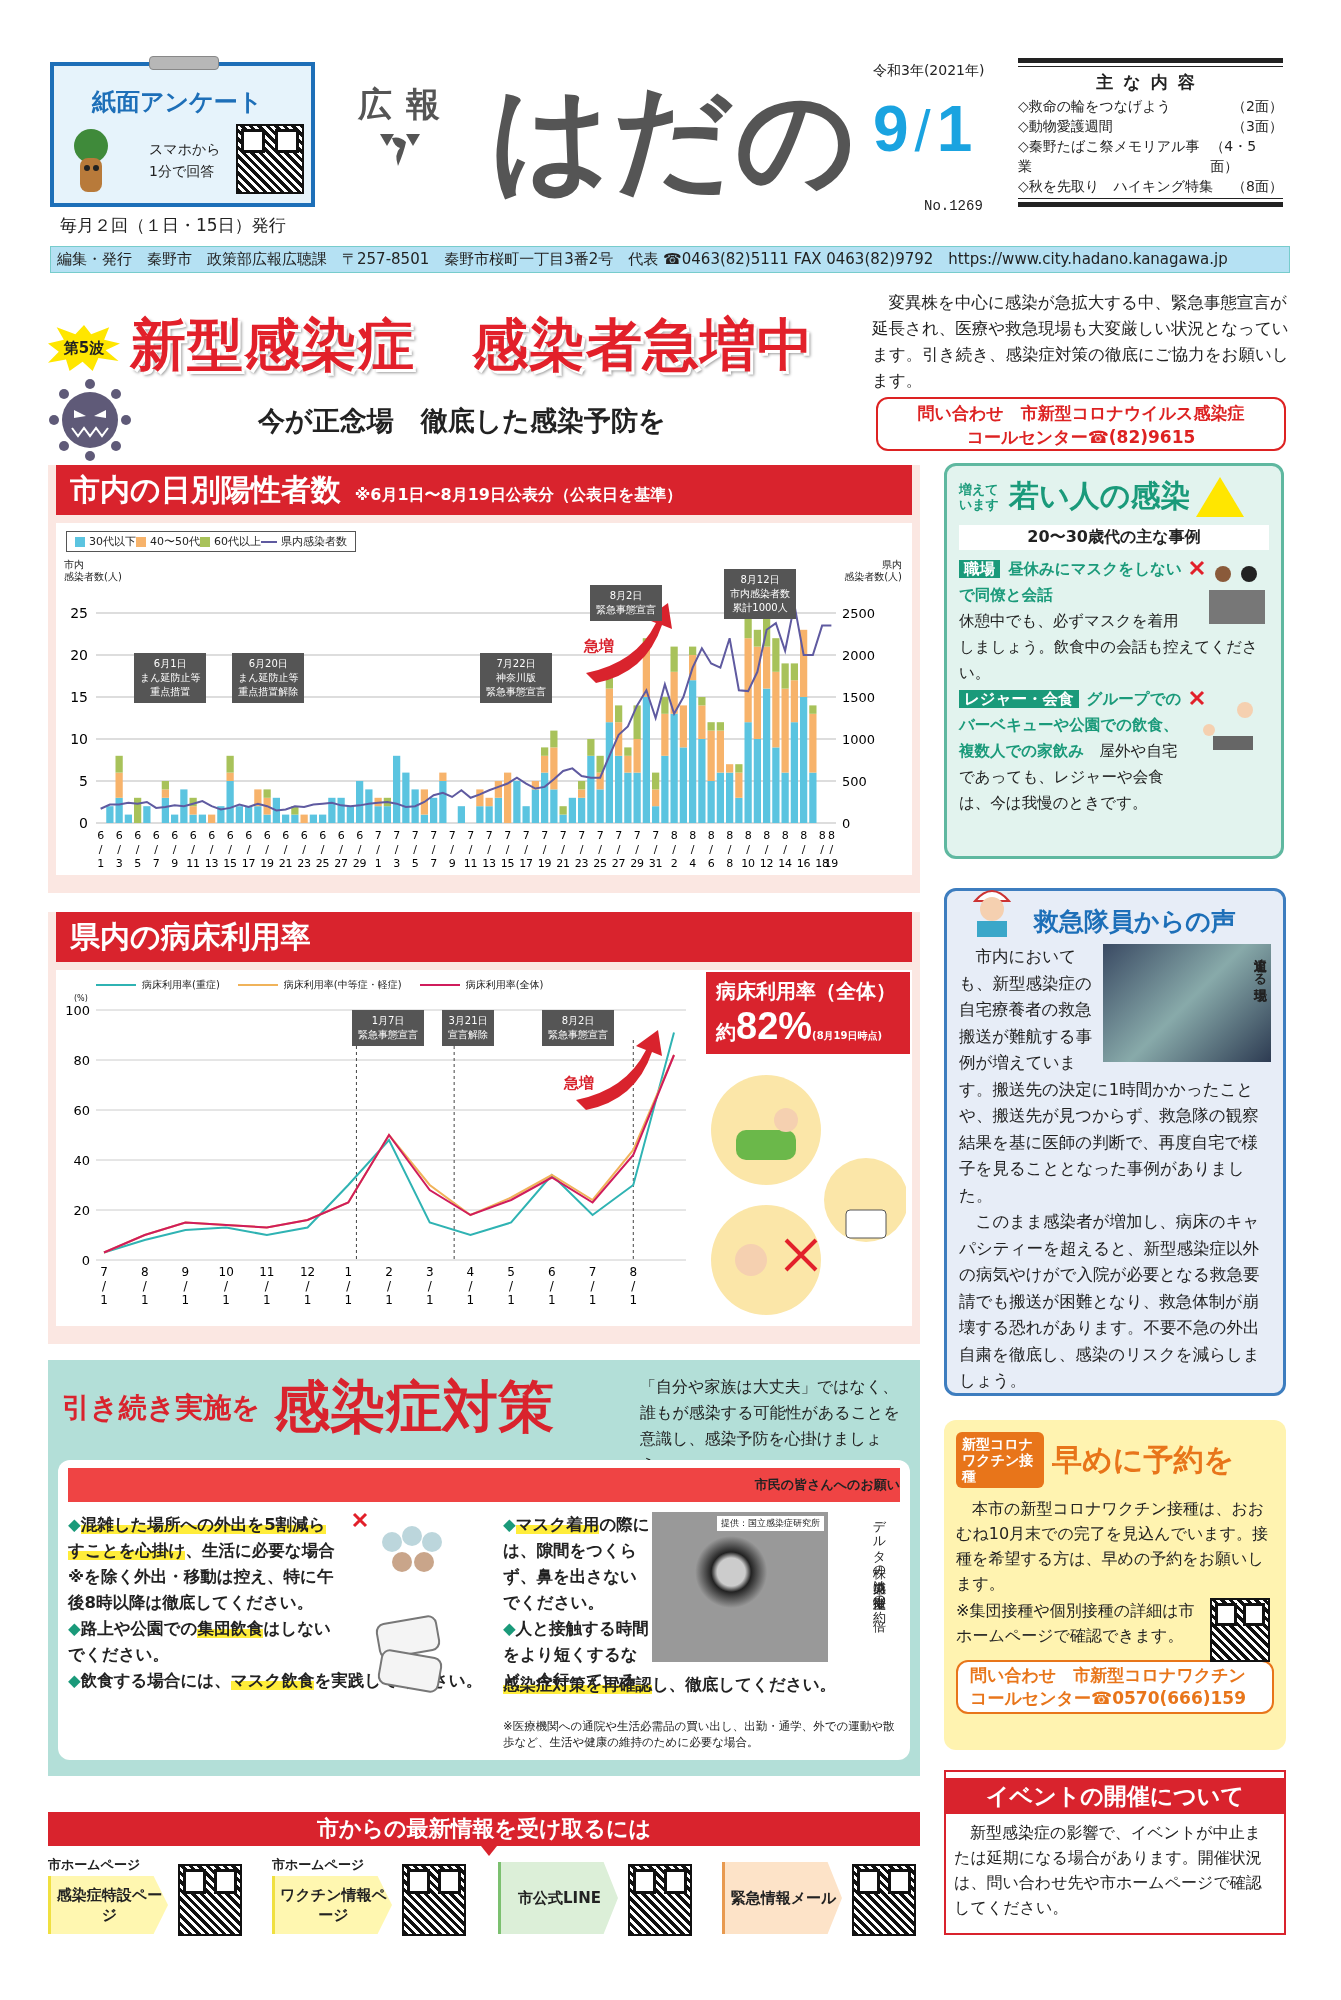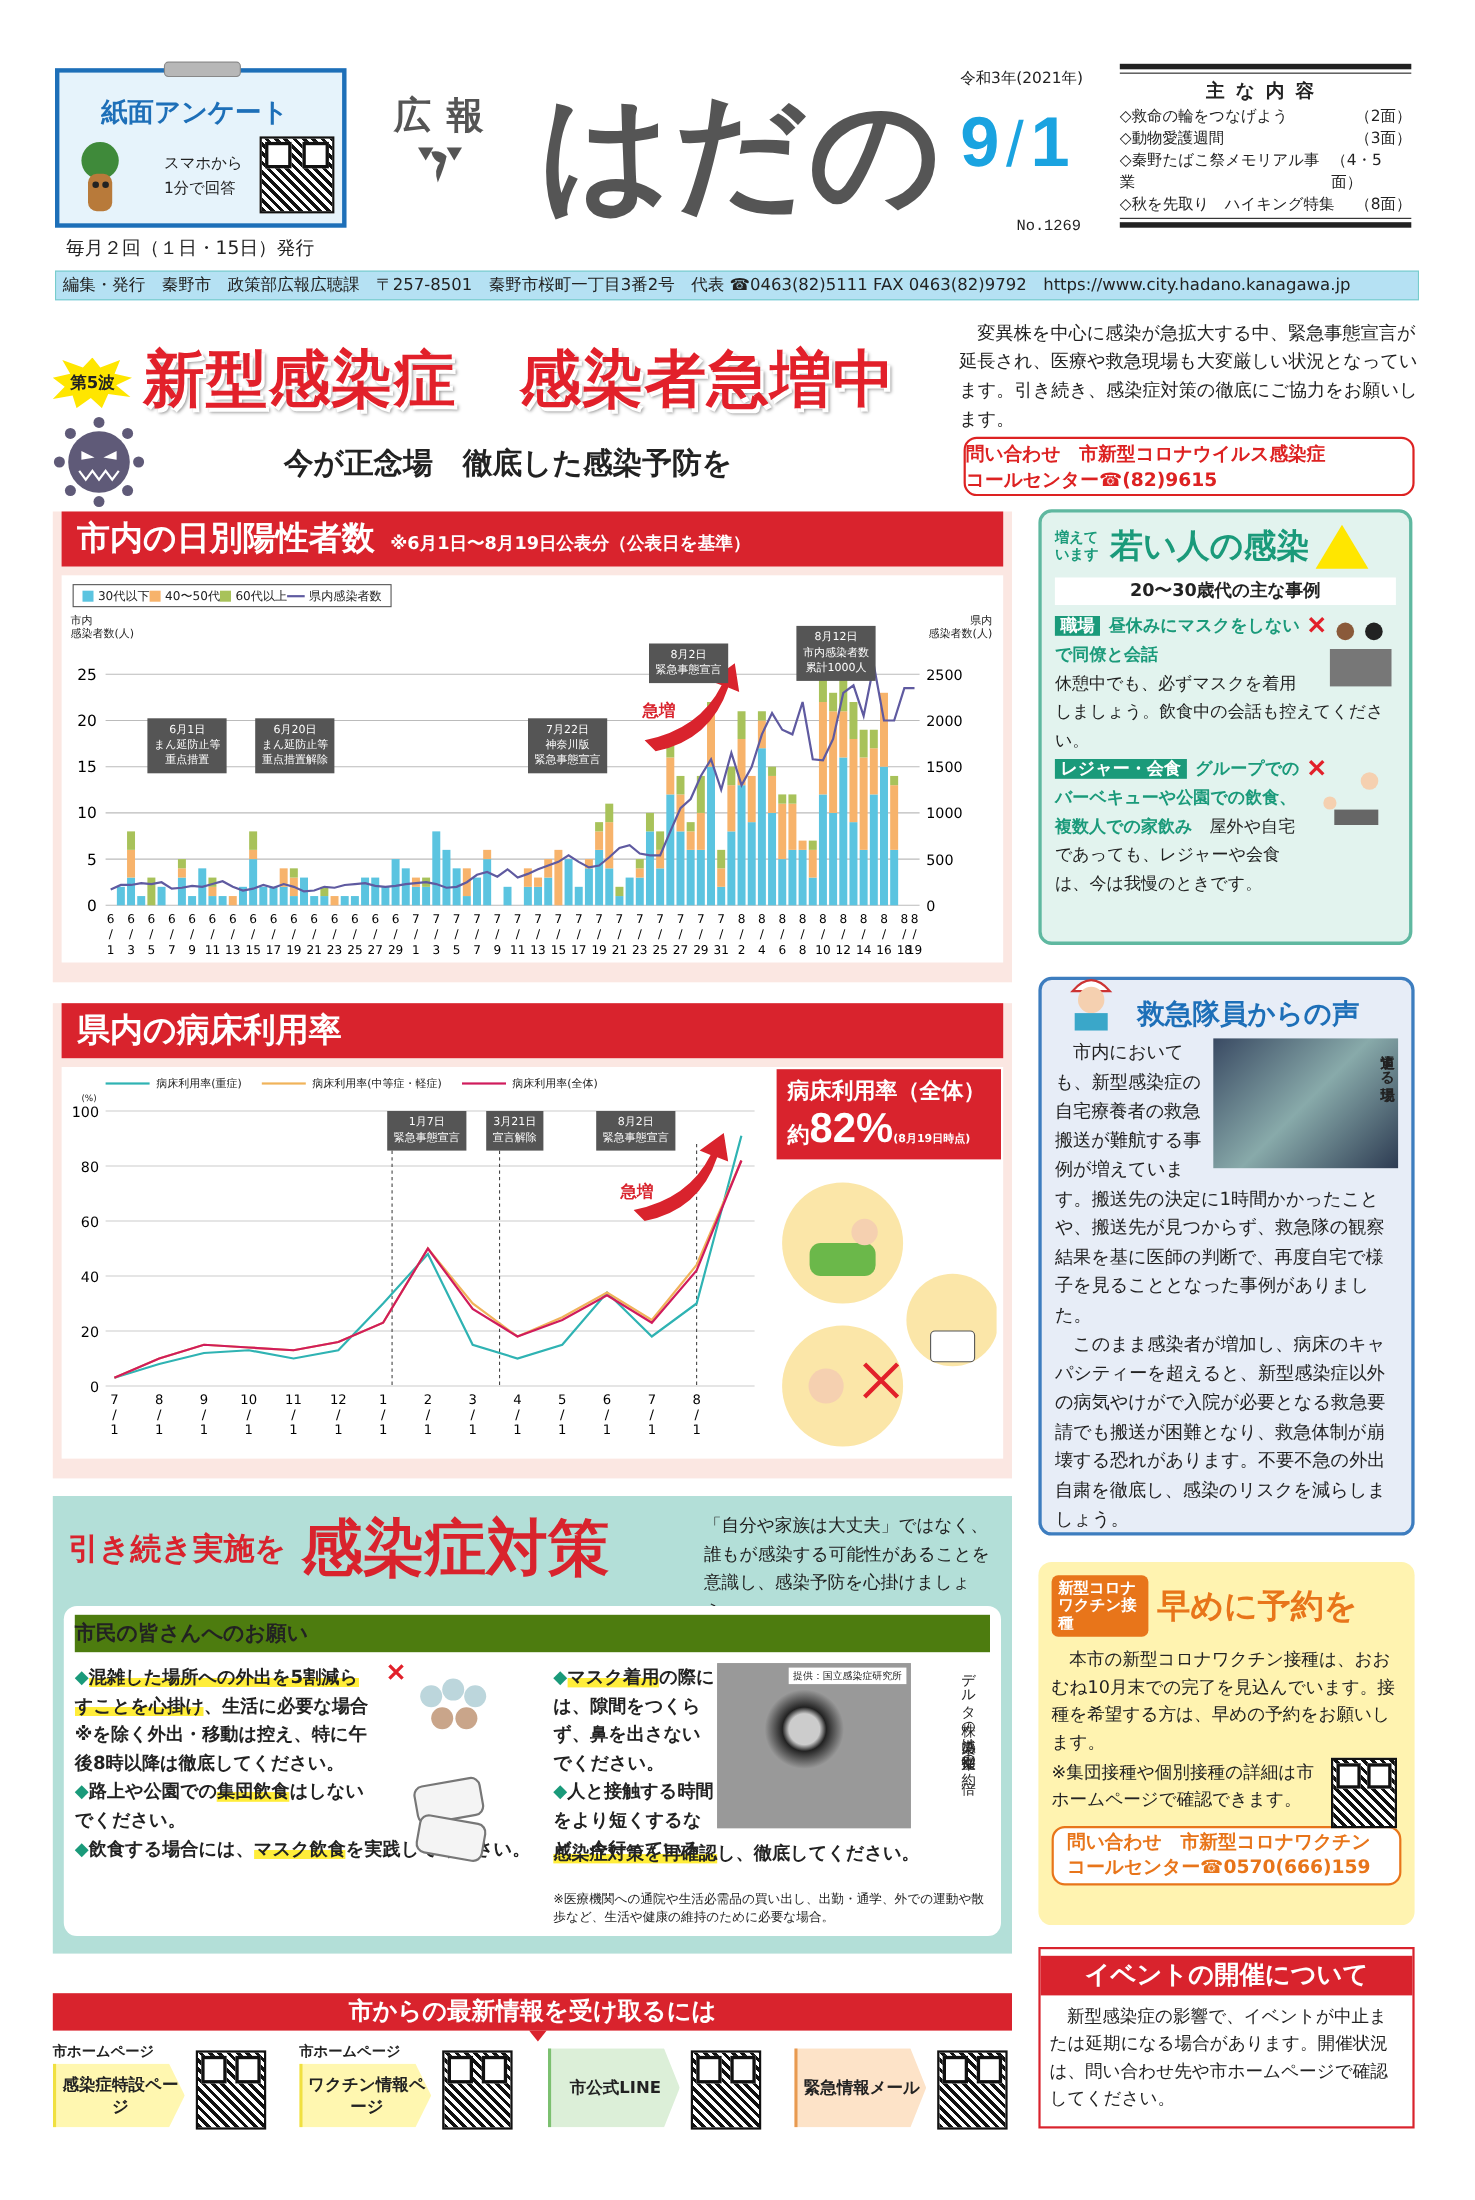--- a/index.html
+++ b/index.html
@@ -27,21 +27,21 @@
 .toc::before,.toc::after{content:"";position:absolute;left:0;right:0;height:1px;background:#222}
 .toc::before{top:3px}.toc::after{bottom:3px}
 .toc h3{text-align:center;font-size:17px;letter-spacing:10px;margin-bottom:2px}
 .toc .row{display:flex;justify-content:space-between;font-size:14px;line-height:20px}
 .infobar{left:50px;top:246px;width:1240px;height:27px;background:#b5e1f3;border:1px solid #7cc;font-size:15px;padding:3px 6px;white-space:nowrap;overflow:hidden}
 
 .wave-badge{left:48px;top:325px;width:72px;height:46px;background:#ffe600;clip-path:polygon(50% 0,60% 20%,85% 5%,78% 32%,100% 40%,80% 55%,98% 78%,70% 72%,62% 100%,48% 80%,30% 100%,25% 75%,0 82%,15% 58%,0 40%,22% 32%,12% 5%,38% 20%);display:flex;align-items:center;justify-content:center;font-weight:bold;font-size:15px}
 .headline{left:130px;top:308px;font-size:56px;font-weight:bold;color:#e2202a;letter-spacing:1px;text-shadow:3px 3px 0 #fff,4px 4px 3px #999}
 .subhead{left:258px;top:403px;font-size:27px;font-weight:bold}
 .lead{left:872px;top:290px;width:420px;font-size:16.5px;line-height:26px;text-indent:1em}
-.inquiry{left:876px;top:397px;width:410px;height:54px;border:2px solid #d22;border-radius:12px;color:#d22;font-weight:bold;font-size:17px;line-height:24px;padding-top:2px}
+.inquiry{left:876px;top:397px;width:410px;height:54px;border:2px solid #d22;border-radius:12px;color:#d22;font-weight:bold;text-align:center;font-size:17px;line-height:24px;padding-top:2px}
 
 .sec{background:#fbe7e2;padding:0 8px 8px}
 .sec-title{background:#d9232d;color:#fff;font-size:30px;font-weight:bold;height:50px;line-height:50px;padding-left:14px}
 .sec-title small{font-size:16px;margin-left:14px}
 .chartbox{background:#fff;margin-top:8px;position:relative}
 .s1{left:48px;top:465px;width:872px;height:428px}
 .s1 .chartbox{height:352px}
 .legend{position:absolute;left:10px;top:8px;border:1px solid #555;padding:2px 8px;font-size:11px;display:flex;align-items:center}
 .legend i{display:inline-block;width:10px;height:10px;margin-right:4px;vertical-align:middle}
 .s2{left:48px;top:912px;width:872px;height:432px}
@@ -69,21 +69,21 @@
 .vax .contact{border:2px solid #e8751a;border-radius:12px;color:#e8751a;font-weight:bold;font-size:17px;line-height:23px;padding:2px 12px;margin-top:12px;background:#fff}
 .event{left:944px;top:1770px;width:342px;height:165px;border:2px solid #d9232d}
 .event h3{background:#d9232d;color:#fff;text-align:center;font-size:23px;height:36px;line-height:36px;margin:6px 0}
 .event p{font-size:16px;line-height:25px;padding:0 8px}
 
 .measures{left:48px;top:1360px;width:872px;height:416px;background:#b3dfd8;padding:10px 14px}
 .measures .kicker{font-size:28px;font-weight:bold;color:#d9232d;display:inline-block;vertical-align:middle}
 .measures .big{font-size:56px;font-weight:bold;color:#d9232d;display:inline-block;vertical-align:middle;margin-left:14px}
 .measures .aside{position:absolute;left:592px;top:14px;font-size:16px;line-height:26px}
 .measures .card{position:absolute;left:10px;top:100px;width:852px;height:300px;background:#fff;border-radius:12px;padding:8px 10px}
-.card .band{background:#4d7c0f;text-align:left;font-size:19px;font-weight:bold;height:34px;line-height:34px}
+.card .band{background:#ef4444;text-align:right;font-size:13px;font-weight:bold;height:34px;line-height:34px}
 .card .col{position:absolute;top:52px;font-size:16.5px;line-height:26px;font-weight:bold}
 .diamond{color:#1a9a7a}
 .hl{background:linear-gradient(transparent 55%,#ffed3a 55%)}
 .card .foot{position:absolute;left:445px;top:270px;font-size:11.5px;line-height:16px}
 
 .info-title{left:48px;top:1812px;width:872px;height:34px;background:#d9232d;color:#fff;text-align:center;font-size:22px;font-weight:bold;line-height:34px}
 .info-title::after{content:"";position:absolute;left:433px;bottom:-10px;border-left:8px solid transparent;border-right:8px solid transparent;border-top:10px solid #d9232d}
 .chan{position:absolute;top:1856px}
 .chan .lbl{font-size:13px;font-weight:bold;height:20px}
 .chan .arrow{width:120px;height:58px;clip-path:polygon(0 0,88% 0,100% 50%,88% 100%,0 100%);display:flex;align-items:center;justify-content:center;text-align:center;font-size:15px;line-height:20px;font-weight:bold}

